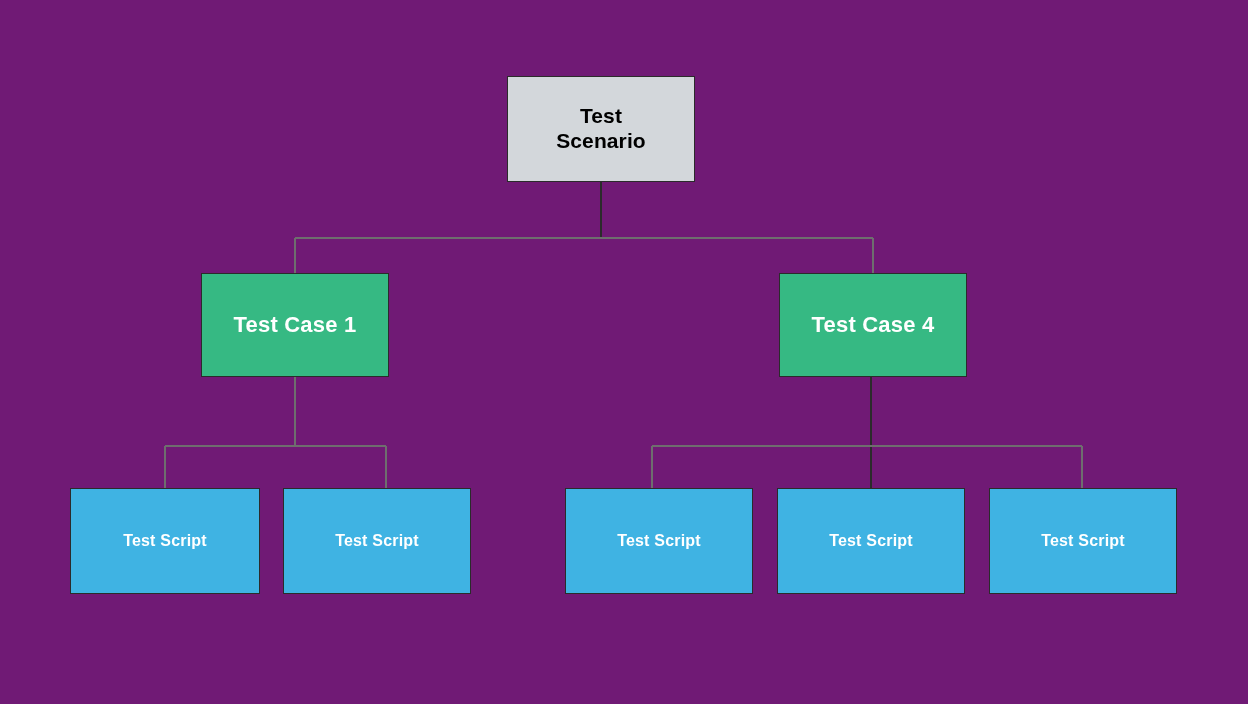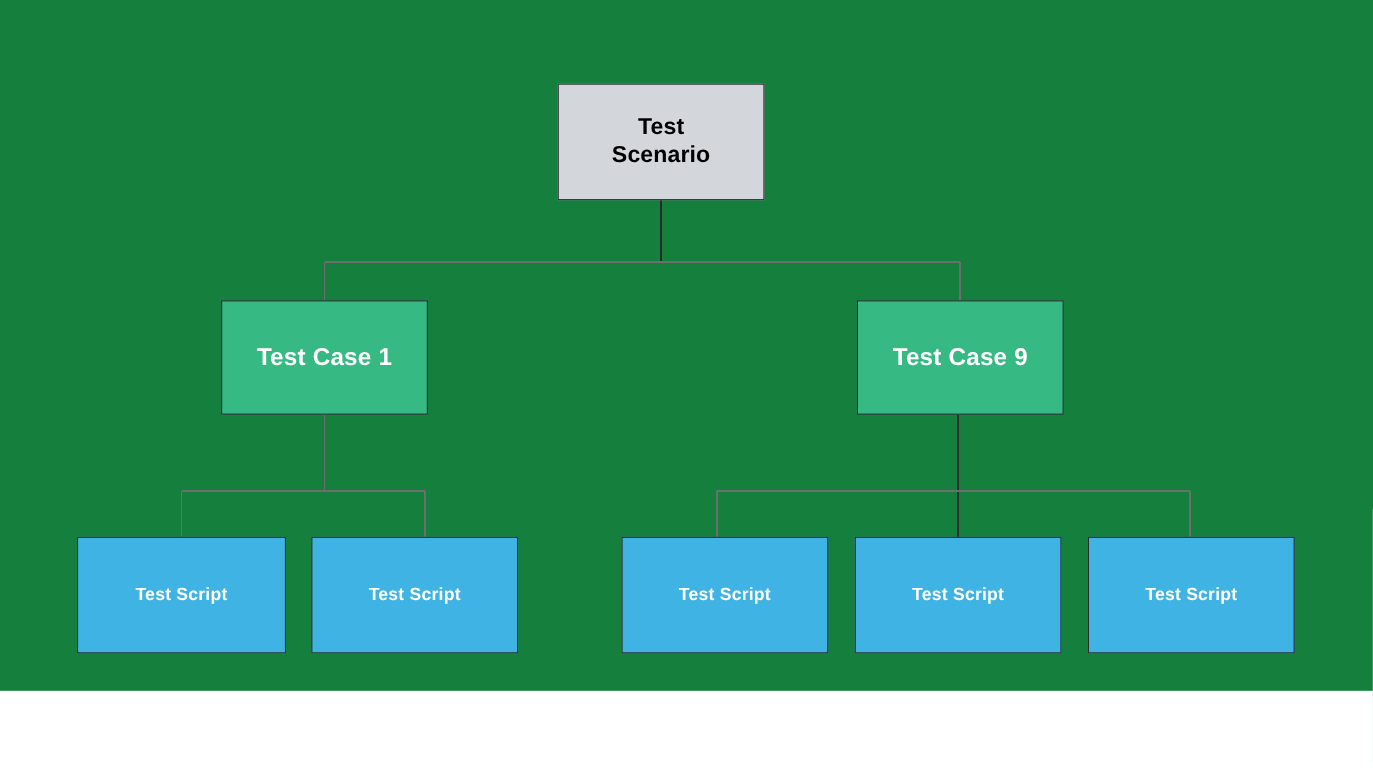--- a/index.html
+++ b/index.html
@@ -9,22 +9,22 @@
   }
   body {
     width: 1248px;
     height: 704px;
     font-family: "Liberation Sans", sans-serif;
     overflow: hidden;
   }
   #diagram-canvas {
     position: relative;
     width: 1248px;
-    height: 628px;
-    background: #15803d;
+    height: 704px;
+    background: #701a75;
   }
   .connector-layer {
     position: absolute;
     left: 0;
     top: 0;
     width: 1248px;
     height: 704px;
     pointer-events: none;
   }
   .node {
@@ -90,21 +90,21 @@
   <div class="node node-root" style="left:507px; top:76px; width:188px; height:106px;">
     <span class="node-label">Test
 Scenario</span>
   </div>
 
   <div class="node node-case" style="left:201px; top:273px; width:188px; height:104px;">
     <span class="node-label">Test Case 1</span>
   </div>
 
   <div class="node node-case" style="left:779px; top:273px; width:188px; height:104px;">
-    <span class="node-label">Test Case 9</span>
+    <span class="node-label">Test Case 4</span>
   </div>
 
   <div class="node node-script" style="left:70px; top:488px; width:190px; height:106px;">
     <span class="node-label">Test Script</span>
   </div>
 
   <div class="node node-script" style="left:283px; top:488px; width:188px; height:106px;">
     <span class="node-label">Test Script</span>
   </div>
 

